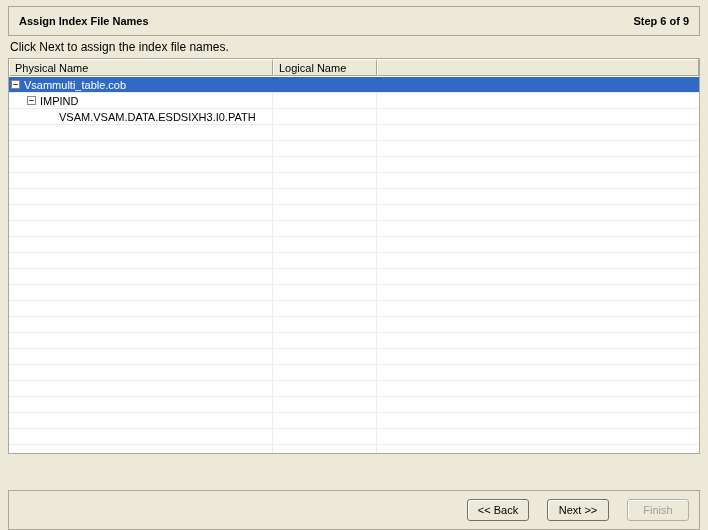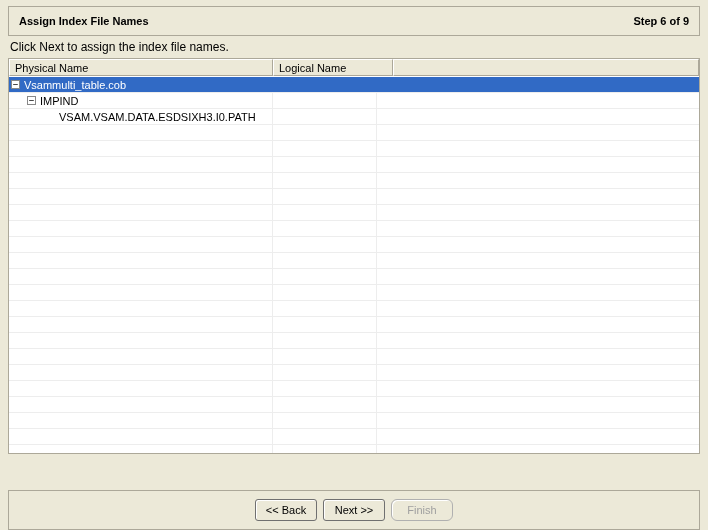--- a/index.html
+++ b/index.html
@@ -55,21 +55,21 @@
     border: 1px solid;
     border-color: #fff #aca899 #aca899 #fff;
     background: #ece9d8;
     padding: 2px 5px;
     font-size: 11px;
     line-height: 12px;
     white-space: nowrap;
     overflow: hidden;
   }
   .th-physical { width: 264px; }
-  .th-logical  { width: 120px; }
+  .th-logical  { width: 104px; }
   .th-empty    { flex: 1; }
   .table-body {
     background: #fff;
     height: calc(100% - 18px);
     overflow: hidden;
   }
   .row {
     display: flex;
     height: 16px;
     border-bottom: 1px solid #ededed;
@@ -124,40 +124,39 @@
     font-family: monospace;
     flex-shrink: 0;
   }
   .footer-panel {
     position: absolute;
     left: 8px; right: 8px; bottom: 6px;
     border: 1px solid #aca899;
     background: #ece9d8;
     padding: 8px 10px;
     display: flex;
-    justify-content: center;
-    gap: 6px;
+    justify-content: flex-end;
+    gap: 18px;
   }
   .btn {
     min-width: 62px;
     height: 22px;
     background: #ece9d8;
     border: 1px solid #707070;
     border-radius: 3px;
     font-family: Tahoma, Arial, sans-serif;
     font-size: 11px;
     cursor: pointer;
     padding: 0 8px;
     box-shadow: inset 1px 1px 0 #fff;
   }
   .btn:disabled {
     color: #a0a0a0;
     border-color: #b0b0b0;
     cursor: default;
-    border-radius: 6px;
   }
 </style>
 </head>
 <body>
 
 <div class="window">
 
   <div class="header-panel">
     <span class="header-title">Assign Index File Names</span>
     <span class="header-step">Step 6 of 9</span>

